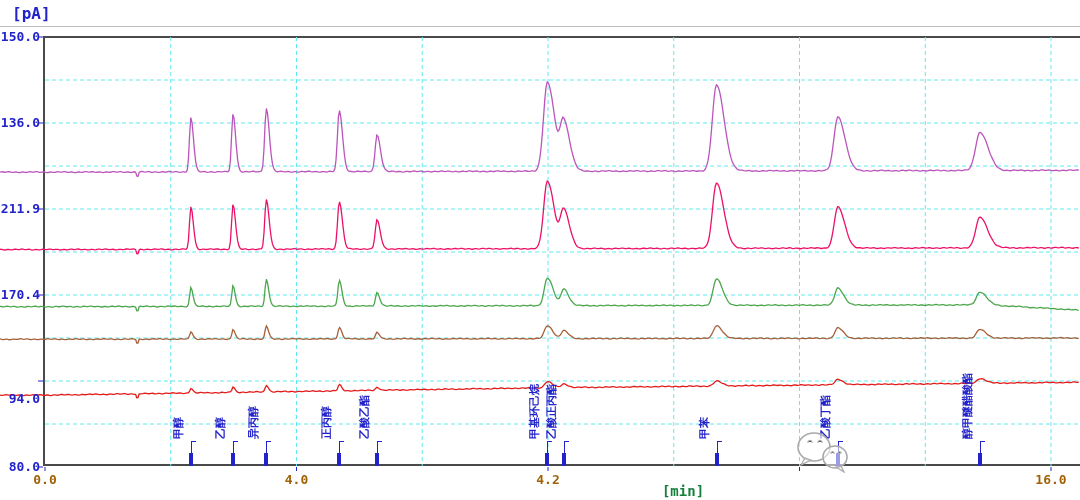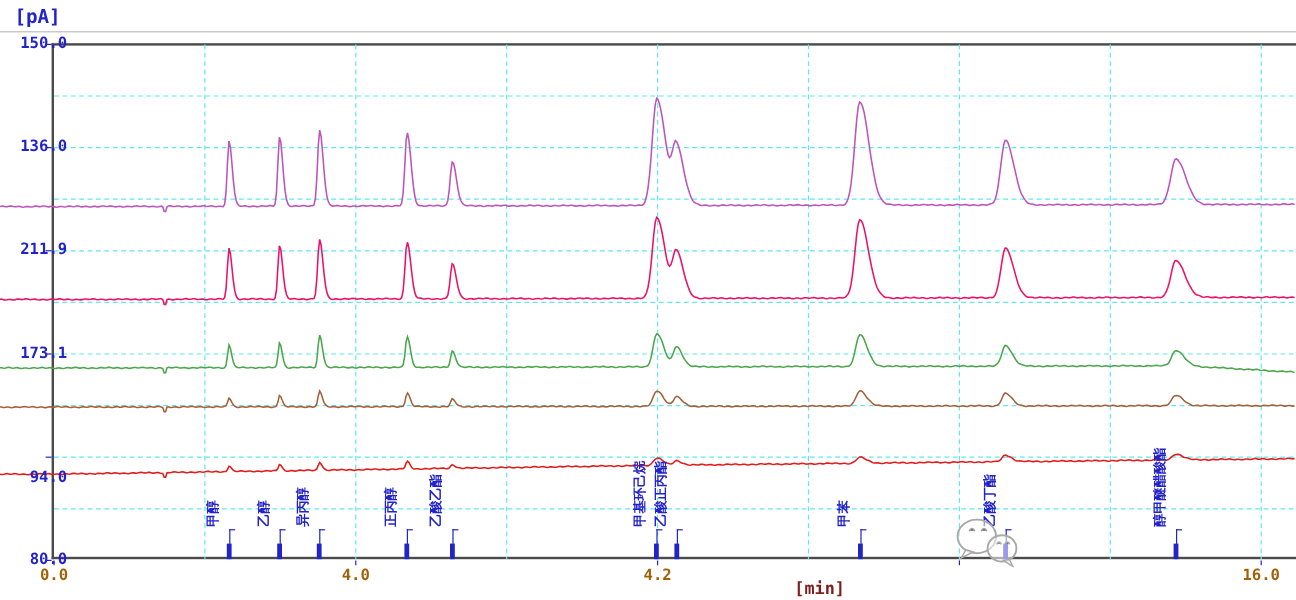--- a/index.html
+++ b/index.html
@@ -4,23 +4,23 @@
 <style>
   html,body{margin:0;padding:0;width:1080px;height:500px;background:#ffffff;overflow:hidden;}
   #app{position:relative;width:1080px;height:442px;font-family:"DejaVu Sans Mono","Liberation Mono",monospace;}
   .blue{color:#2323cb;}
   #unit-label{position:absolute;left:12px;top:4px;font-size:16px;font-weight:bold;}
   #cursor-readout{position:absolute;left:604px;top:6px;font-size:15px;font-weight:bold;letter-spacing:0.5px;}
   #header-rule{position:absolute;left:0;top:26px;width:1080px;height:1px;background:#bdbdbd;}
   #plot-frame{position:absolute;left:43px;top:36px;width:1037px;height:430px;
     border-left:2px solid #4a4a4a;border-top:2px solid #4a4a4a;border-bottom:2px solid #4a4a4a;box-sizing:border-box;}
   #chart-svg{position:absolute;left:0;top:0;}
-  .ytick-label{position:absolute;font-size:13px;font-weight:bold;color:#2323cb;text-align:right;width:40px;transform:translateY(-8px);margin-left:16px;}
+  .ytick-label{position:absolute;font-size:13px;font-weight:bold;color:#2323cb;text-align:right;width:40px;transform:translateY(-8px);}
   .xtick-label{position:absolute;font-size:13px;font-weight:bold;color:#a16207;transform:translateX(-50%);}
-  #xunit-label{position:absolute;font-size:14px;font-weight:bold;color:#7f1d1d;transform:translateX(-50%);}
+  #xunit-label{position:absolute;font-size:14px;font-weight:bold;color:#15803d;transform:translateX(-50%);}
   .peak-label{position:absolute;font-size:11px;font-weight:bold;color:#2323cb;white-space:nowrap;
     transform:rotate(-90deg);transform-origin:0 100%;font-family:"Liberation Sans",sans-serif;line-height:13px;}
   .peak-bar{position:absolute;width:4px;height:13px;background:#2323cb;}
   .peak-stem{position:absolute;width:1px;height:13px;background:#2323cb;}
   .peak-hook{position:absolute;width:5px;height:1px;background:#2323cb;}
   #watermark{position:absolute;left:793px;top:429px;display:flex;align-items:center;gap:6px;}
   #watermark-text{font-family:"Liberation Sans",sans-serif;font-size:27px;font-weight:bold;color:#ffffff;
     text-shadow:1px 0 #a9a9a9,-1px 0 #a9a9a9,0 1px #a9a9a9,0 -1px #a9a9a9,1px 1px #c9c9c9;letter-spacing:1px;}
 </style>
 </head>
@@ -64,21 +64,21 @@
       <line x1="296.5" y1="467" x2="296.5" y2="471" stroke="#2323cb" stroke-width="1"></line>
       <line x1="548" y1="467" x2="548" y2="471" stroke="#2323cb" stroke-width="1"></line>
       <line x1="799.5" y1="467" x2="799.5" y2="471" stroke="#2323cb" stroke-width="1"></line>
       <line x1="1051" y1="467" x2="1051" y2="471" stroke="#2323cb" stroke-width="1"></line>
     </svg>
 
   <div id="ytick-layer">
       <div class="ytick-label" style="left: 0px; top: 37px;">150.0</div>
       <div class="ytick-label" style="left: 0px; top: 123px;">136.0</div>
       <div class="ytick-label" style="left: 0px; top: 209px;">211.9</div>
-      <div class="ytick-label" style="left: 0px; top: 295px;">173.1</div>
+      <div class="ytick-label" style="left: 0px; top: 295px;">170.4</div>
       <div class="ytick-label" style="left: 0px; top: 399px;">94.0</div>
       <div class="ytick-label" style="left: 0px; top: 467px; text-align: right;">80.0</div>
     </div>
   <div id="xtick-layer">
       <div class="xtick-label" style="left: 45px; top: 472px;">0.0</div>
       <div class="xtick-label" style="left: 296.5px; top: 472px;">4.0</div>
       <div class="xtick-label" style="left: 548px; top: 472px;">4.2</div>
       <div class="xtick-label" style="left: 799.5px; top: 500px; font-family: Liberation Mono, monospace;">12.0</div>
       <div class="xtick-label" style="left: 1051px; top: 472px;">16.0</div>
     </div>

